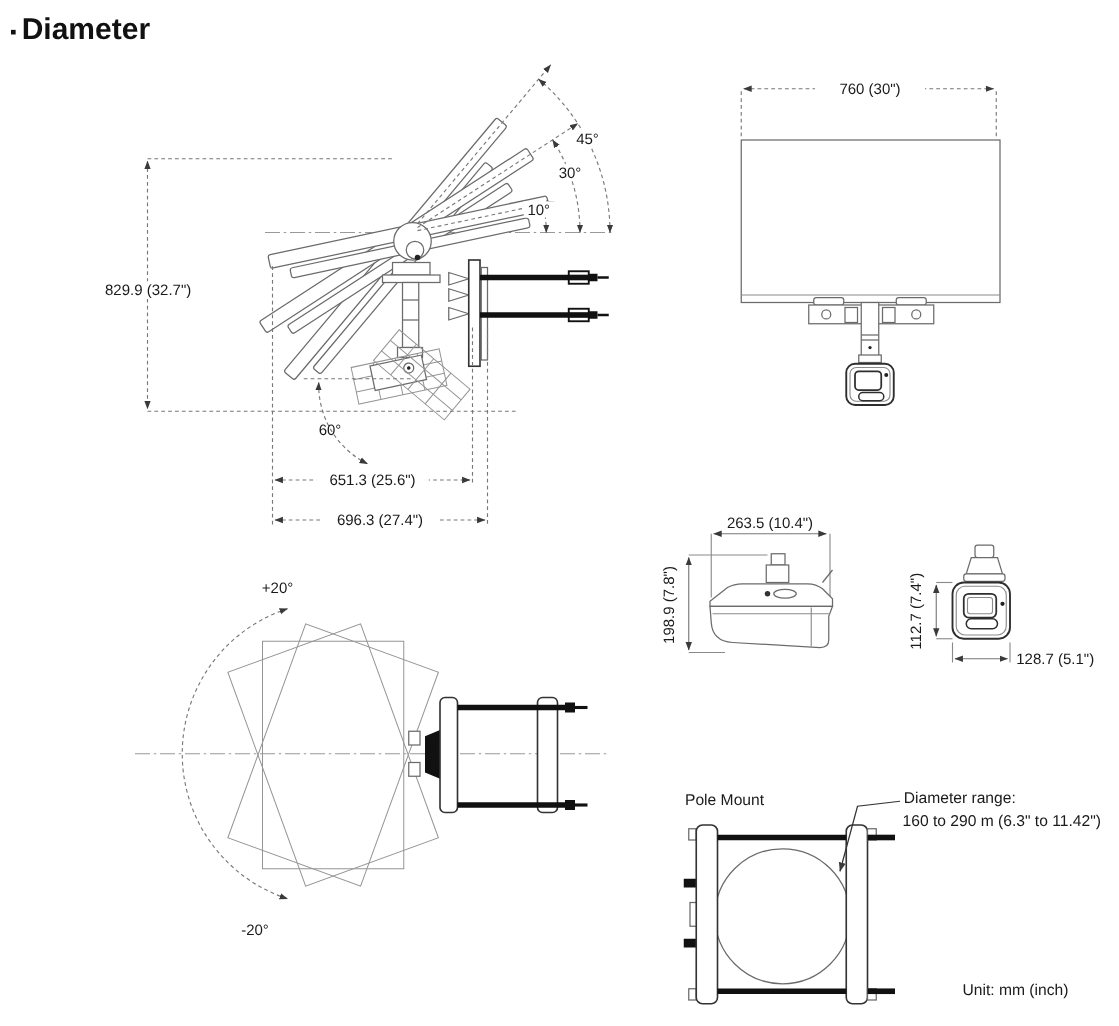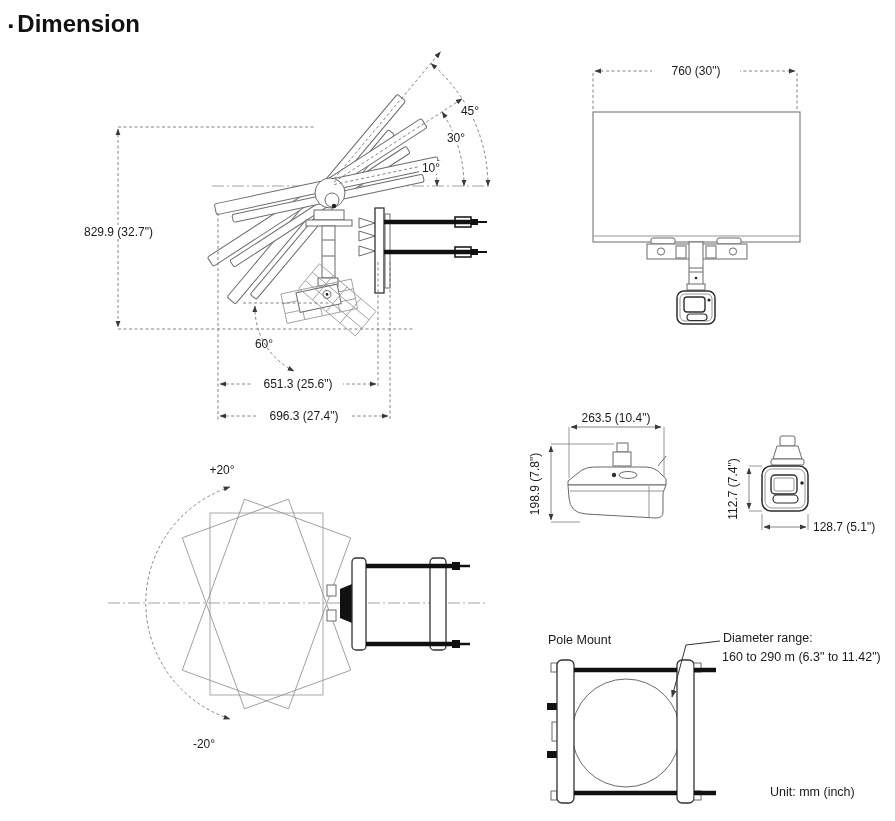--- a/index.html
+++ b/index.html
@@ -22,21 +22,21 @@
   .rod{stroke:#111;stroke-width:4.5;}
   .cl{stroke:#999;stroke-width:0.9;fill:none;stroke-dasharray:12 3 2 3;}
 </style>
 </head>
 <body>
 
 <div class="page">
 
   <div class="title">
     <span class="bullet">▪</span>
-    <span class="txt">Dimension</span>
+    <span class="txt">Diameter</span>
   </div>
 
   <svg width="895" height="821" viewBox="0 0 895 821">
     <defs>
       <marker id="arr" viewBox="0 0 8 8" refX="7.5" refY="4" markerWidth="7.5" markerHeight="7.5" orient="auto-start-reverse">
         <path d="M0,1 L8,4 L0,7 Z" fill="#3a3a3a"></path>
       </marker>
     </defs>
 
     <g>

